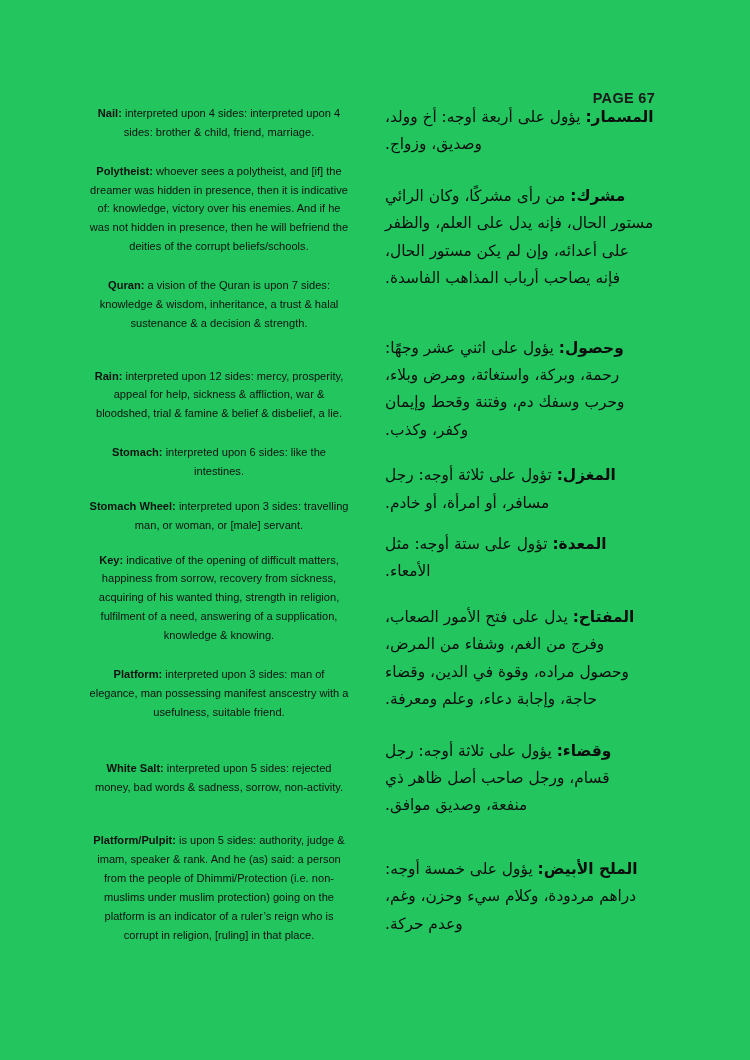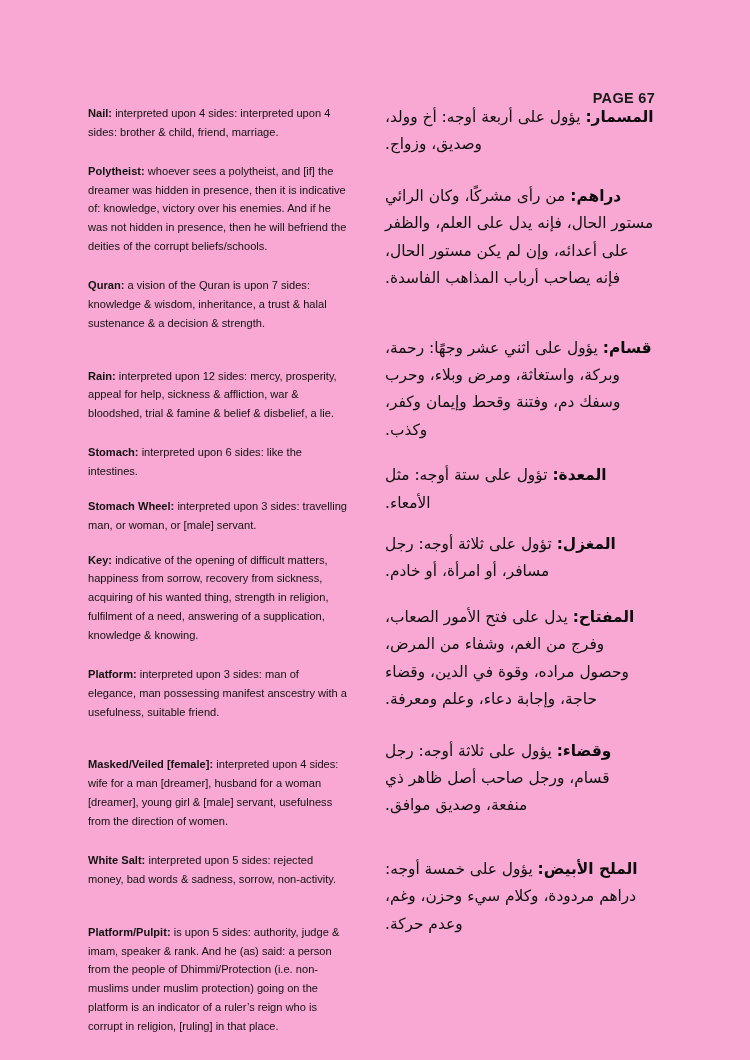--- a/index.html
+++ b/index.html
@@ -16,21 +16,21 @@
     color: #000000;
     overflow: hidden;
   }
 
   .page {
     position: absolute;
     left: 0;
     top: 0;
     width: 750px;
     height: 1060px;
-    background: #f9a8d4;
+    background: #22c55e;
   }
 
   
   .page-header {
     position: absolute;
     right: 95px;
     top: 90px;
     font-size: 14.5px;
     font-weight: bold;
     letter-spacing: 0.3px;
@@ -64,21 +64,21 @@
     margin-right: 95px;
     flex: 0 0 auto;
     direction: rtl;
     text-align: right;
   }
 
   
   .en-entry {
     font-size: 11.1px;
     line-height: 1.70;
-    text-align: left;
+    text-align: center;
     color: #111111;
     margin: 0 0 16px 0;
   }
   .en-entry .term {
     font-weight: bold;
   }
 
   
   .ar-entry {
     font-family: "DejaVu Sans", "Liberation Serif", serif;
@@ -141,23 +141,20 @@
       <p class="en-entry">
         <span class="term">Key:</span><span> indicative of the opening of difficult matters, happiness from sorrow, recovery from sickness, acquiring of his wanted thing, strength in religion, fulfilment of a need, answering of a supplication, knowledge &amp; knowing.</span>
       </p>
       <div class="sp-sm"></div>
 
       <p class="en-entry">
         <span class="term">Platform:</span><span> interpreted upon 3 sides: man of elegance, man possessing manifest anscestry with a usefulness, suitable friend.</span>
       </p>
       <div class="sp-lg"></div>
 
-      <p class="en-entry">
-        <span class="term">Masked/Veiled [female]:</span><span> interpreted upon 4 sides: wife for a man [dreamer], husband for a woman [dreamer], young girl &amp; [male] servant, usefulness from the direction of women.</span>
-      </p>
       <div class="sp-sm"></div>
 
       <p class="en-entry">
         <span class="term">White Salt:</span><span> interpreted upon 5 sides: rejected money, bad words &amp; sadness, sorrow, non-activity.</span>
       </p>
       <div class="sp-lg"></div>
 
       <p class="en-entry">
         <span class="term">Platform/Pulpit:</span><span> is upon 5 sides: authority, judge &amp; imam, speaker &amp; rank. And he (as) said: a person from the people of Dhimmi/Protection (i.e. non-muslims under muslim protection) going on the platform is an indicator of a ruler’s reign who is corrupt in religion, [ruling] in that place.</span>
       </p>
@@ -167,38 +164,38 @@
     <div class="col-gap"></div>
 
     <div class="col-ar">
 
       <p class="ar-entry">
         <span class="term">المسمار:</span><span> يؤول على أربعة أوجه: أخ وولد، وصديق، وزواج.</span>
       </p>
       <div class="sp-md"></div>
 
       <p class="ar-entry">
-        <span class="term">دراهم:</span><span> من رأى مشركًا، وكان الرائي مستور الحال، فإنه يدل على العلم، والظفر على أعدائه، وإن لم يكن مستور الحال، فإنه يصاحب أرباب المذاهب الفاسدة.</span>
+        <span class="term">مشرك:</span><span> من رأى مشركًا، وكان الرائي مستور الحال، فإنه يدل على العلم، والظفر على أعدائه، وإن لم يكن مستور الحال، فإنه يصاحب أرباب المذاهب الفاسدة.</span>
       </p>
       <div class="sp-md"></div>
 
       <div class="sp-lg"></div>
 
       <p class="ar-entry">
-        <span class="term">قسام:</span><span> يؤول على اثني عشر وجهًا: رحمة، وبركة، واستغاثة، ومرض وبلاء، وحرب وسفك دم، وفتنة وقحط وإيمان وكفر، وكذب.</span>
-      </p>
-      <div class="sp-sm"></div>
+        <span class="term">وحصول:</span><span> يؤول على اثني عشر وجهًا: رحمة، وبركة، واستغاثة، ومرض وبلاء، وحرب وسفك دم، وفتنة وقحط وإيمان وكفر، وكذب.</span>
+      </p>
+      <div class="sp-sm"></div>
+
+      <p class="ar-entry">
+        <span class="term">المغزل:</span><span> تؤول على ثلاثة أوجه: رجل مسافر، أو امرأة، أو خادم.</span>
+      </p>
 
       <p class="ar-entry">
         <span class="term">المعدة:</span><span> تؤول على ستة أوجه: مثل الأمعاء.</span>
       </p>
-
-      <p class="ar-entry">
-        <span class="term">المغزل:</span><span> تؤول على ثلاثة أوجه: رجل مسافر، أو امرأة، أو خادم.</span>
-      </p>
       <div class="sp-sm"></div>
 
       <p class="ar-entry">
         <span class="term">المفتاح:</span><span> يدل على فتح الأمور الصعاب، وفرج من الغم، وشفاء من المرض، وحصول مراده، وقوة في الدين، وقضاء حاجة، وإجابة دعاء، وعلم ومعرفة.</span>
       </p>
       <div class="sp-md"></div>
 
       <p class="ar-entry">
         <span class="term">وقضاء:</span><span> يؤول على ثلاثة أوجه: رجل قسام، ورجل صاحب أصل ظاهر ذي منفعة، وصديق موافق.</span>
       </p>

